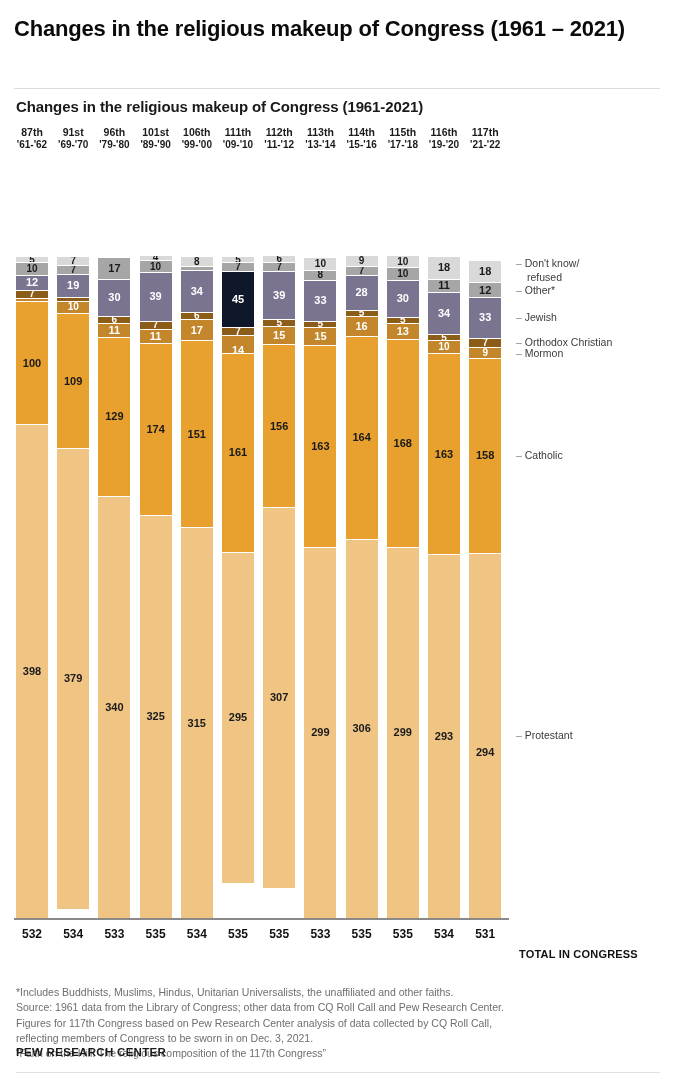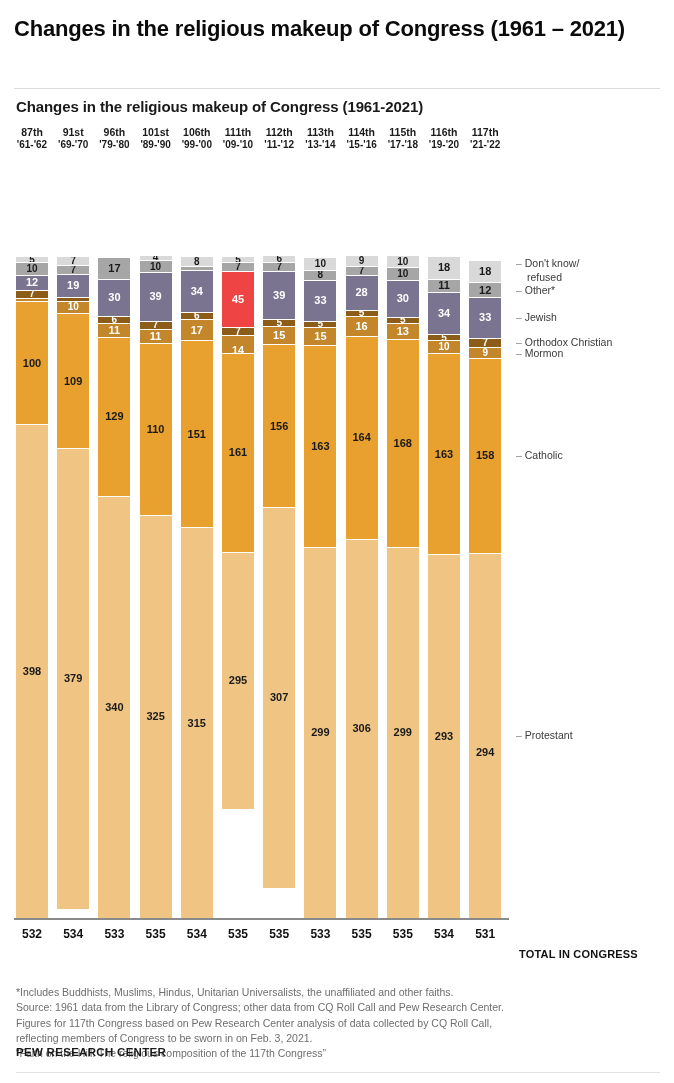--- a/index.html
+++ b/index.html
@@ -185,21 +185,21 @@
         <div class="seg sep" style="height: 48.2579px; background: rgb(123, 116, 144);">
           <span class="seg-label" style="color: rgb(255, 255, 255);">39</span>
         </div>
         <div class="seg sep" style="height: 8.66168px; background: rgb(140, 92, 25);">
           <span class="seg-label" style="color: rgb(255, 255, 255); font-size: 10px;">7</span>
         </div>
         <div class="seg sep" style="height: 13.6112px; background: rgb(195, 134, 42);">
           <span class="seg-label" style="color: rgb(255, 255, 255);">11</span>
         </div>
         <div class="seg sep" style="height: 171.996px; background: rgb(232, 160, 46);">
-          <span class="seg-label" style="color: rgb(26, 26, 26);">110</span>
+          <span class="seg-label" style="color: rgb(26, 26, 26);">174</span>
         </div>
         <div class="seg" style="height: 402.15px; background: rgb(240, 197, 132);">
           <span class="seg-label" style="color: rgb(26, 26, 26);">325</span>
         </div>
       </div>
       <div class="total-val" style="left: 139.6px; width: 32px; top: 803px;">535</div>
       <div class="col-head" style="left: 180.8px; top: 2px; width: 32px;">
         <div>106th</div>
         <div class="line2">'99-'00</div>
       </div>
@@ -229,33 +229,33 @@
         <div>111th</div>
         <div class="line2">'09-'10</div>
       </div>
       <div class="bar" style="left: 222px; width: 32px; height: 660.763px; top: 133.237px;">
         <div class="seg sep" style="height: 6.18692px; background: rgb(217, 217, 217);">
           <span class="seg-label" style="color: rgb(26, 26, 26); font-size: 10px;">5</span>
         </div>
         <div class="seg sep" style="height: 8.66168px; background: rgb(166, 166, 166);">
           <span class="seg-label" style="color: rgb(26, 26, 26); font-size: 10px;">7</span>
         </div>
-        <div class="seg sep" style="height: 55.6822px; background: #ef4444;">
+        <div class="seg sep" style="height: 55.6822px; background: #0f172a;">
           <span class="seg-label" style="color: rgb(255, 255, 255);">45</span>
         </div>
         <div class="seg sep" style="height: 8.66168px; background: rgb(140, 92, 25);">
           <span class="seg-label" style="color: rgb(255, 255, 255); font-size: 10px;">7</span>
         </div>
         <div class="seg sep" style="height: 17.3234px; background: rgb(195, 134, 42);">
           <span class="seg-label" style="color: rgb(255, 255, 255); margin-top: 12px;">14</span>
         </div>
         <div class="seg sep" style="height: 199.219px; background: rgb(232, 160, 46);">
           <span class="seg-label" style="color: rgb(26, 26, 26);">161</span>
         </div>
-        <div class="seg" style="height: 256px; background: rgb(240, 197, 132);">
+        <div class="seg" style="height: 330px; background: rgb(240, 197, 132);">
           <span class="seg-label" style="color: rgb(26, 26, 26);">295</span>
         </div>
       </div>
       <div class="total-val" style="left: 222px; width: 32px; top: 803px;">535</div>
       <div class="col-head" style="left: 263.2px; top: 2px; width: 32px;">
         <div>112th</div>
         <div class="line2">'11-'12</div>
       </div>
       <div class="bar" style="left: 263.2px; width: 32px; height: 662px; top: 132px;">
         <div class="seg sep" style="height: 7.4243px; background: rgb(217, 217, 217);">
@@ -427,19 +427,19 @@
       <div class="legend-item" style="left: 516px; top: 159.647px;"><span class="legend-dash">– </span><span>Other*</span></div>
       <div class="legend-item" style="left: 516px; top: 187.488px;"><span class="legend-dash">– </span><span>Jewish</span></div>
       <div class="legend-item" style="left: 516px; top: 212.236px;"><span class="legend-dash">– </span><span>Orthodox Christian</span></div>
       <div class="legend-item" style="left: 516px; top: 223.135px;"><span class="legend-dash">– </span><span>Mormon</span></div>
       <div class="legend-item" style="left: 516px; top: 325.456px;"><span class="legend-dash">– </span><span>Catholic</span></div>
       <div class="legend-item" style="left: 516px; top: 605.105px;"><span class="legend-dash">– </span><span>Protestant</span></div>
     </div>
 
   <div class="notes">
     <div>*Includes Buddhists, Muslims, Hindus, Unitarian Universalists, the unaffiliated and other faiths.</div>
-    <div>Source: 1961 data from the Library of Congress; other data from CQ Roll Call and Pew Research Center. Figures for 117th Congress based on Pew Research Center analysis of data collected by CQ Roll Call, reflecting members of Congress to be sworn in on Feb. 3, 2021.</div>
+    <div>Source: 1961 data from the Library of Congress; other data from CQ Roll Call and Pew Research Center. Figures for 117th Congress based on Pew Research Center analysis of data collected by CQ Roll Call, reflecting members of Congress to be sworn in on Dec. 3, 2021.</div>
     <div>“Faith on the Hill: The religious composition of the 117th Congress”</div>
   </div>
 
   <div class="prc">PEW RESEARCH CENTER</div>
   <div class="hr-bot"></div>
 </div>
 
 </body></html>

